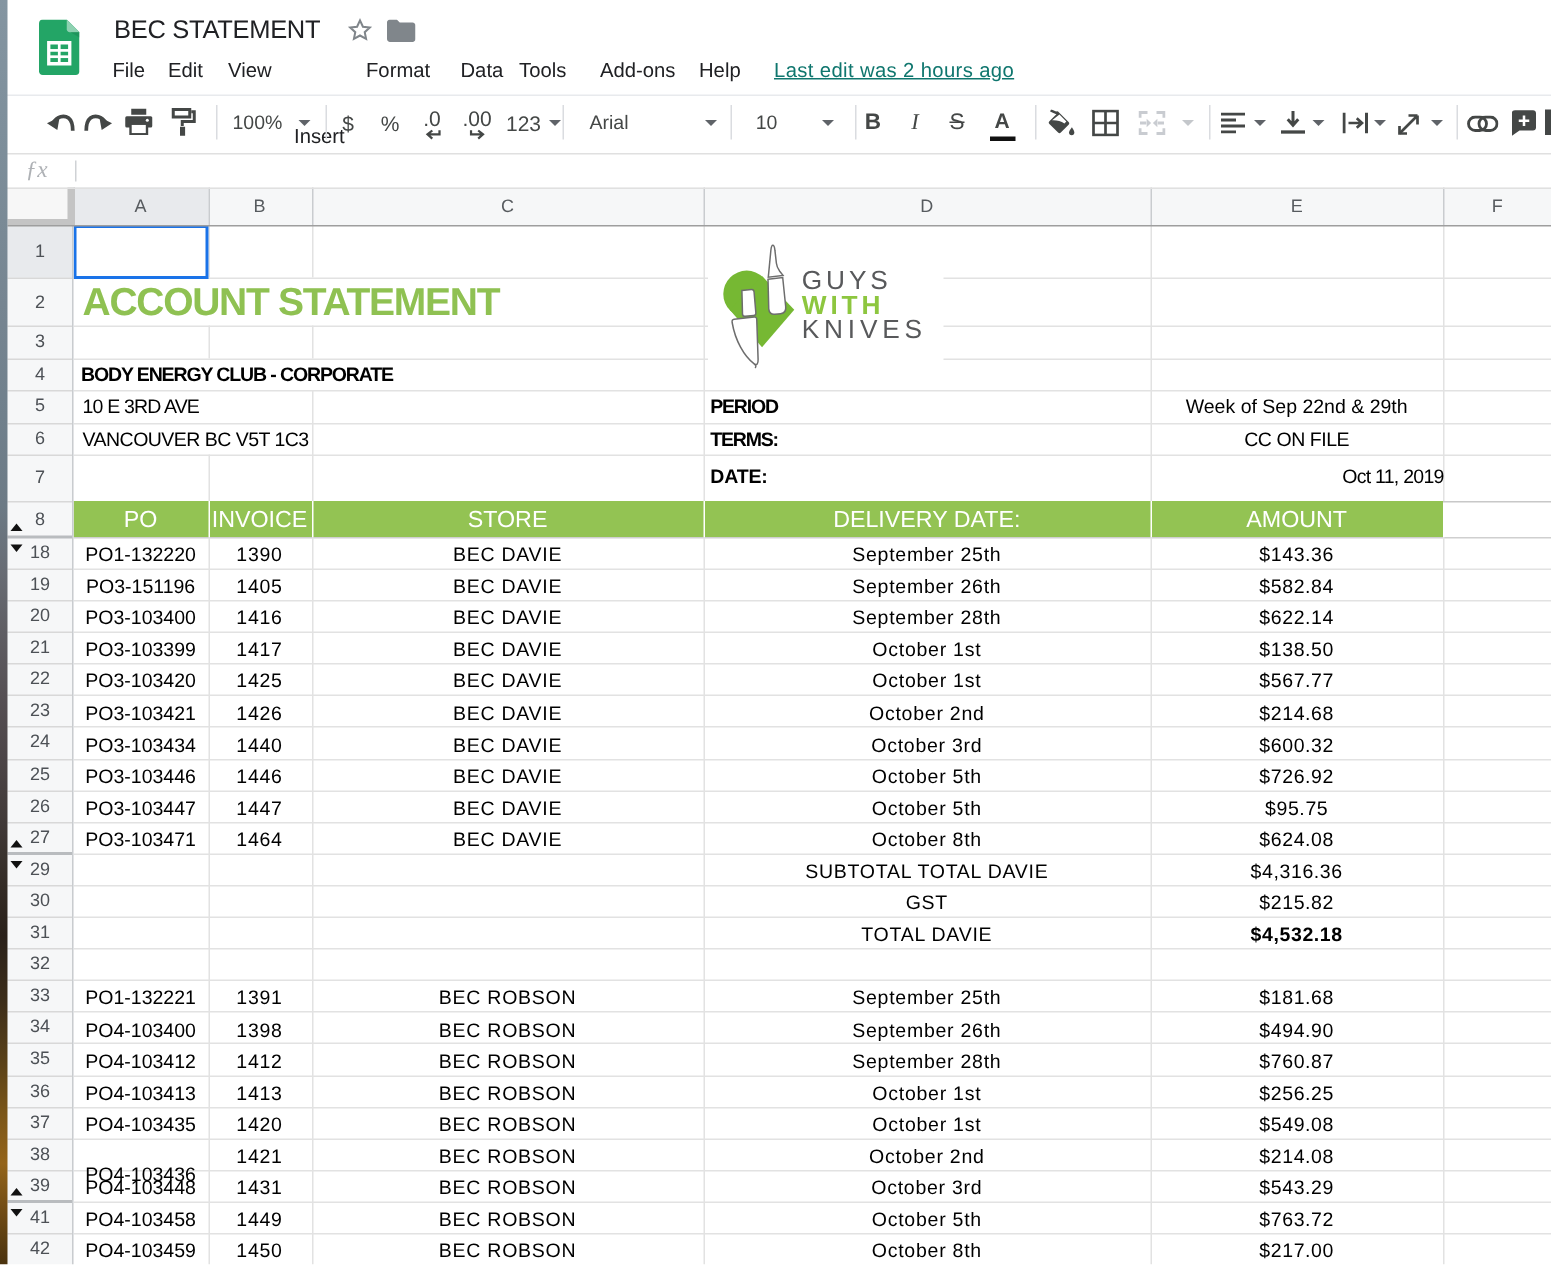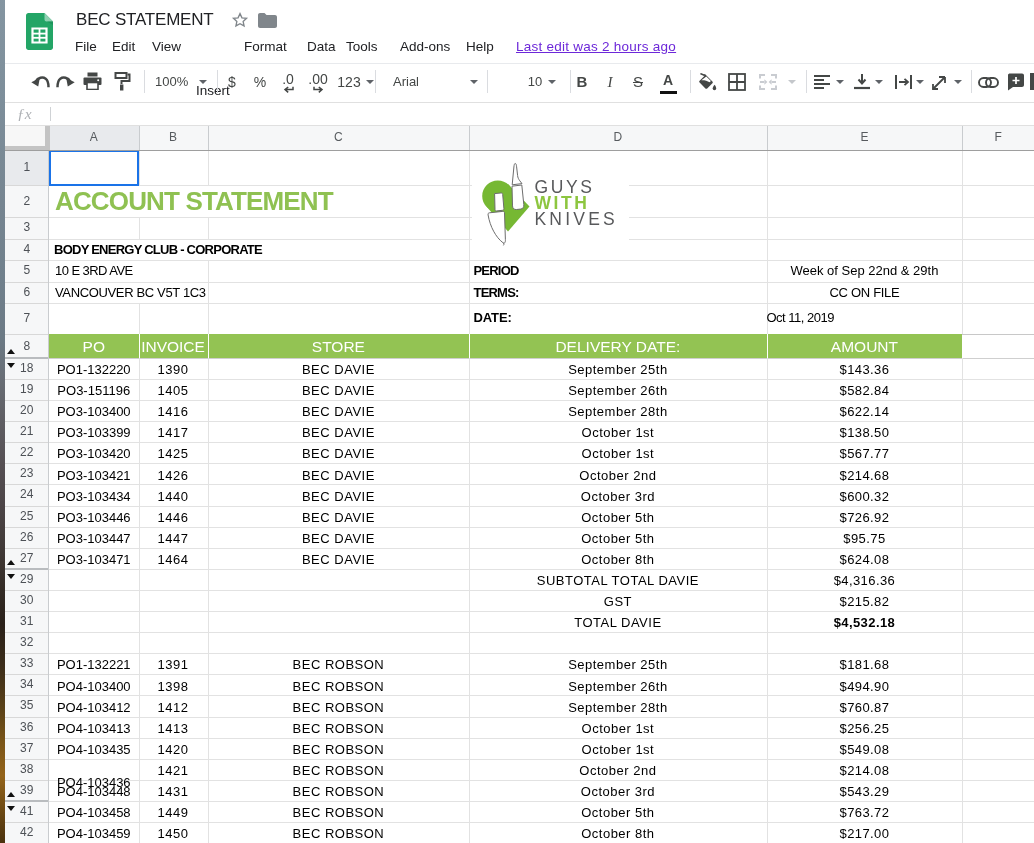--- a/index.html
+++ b/index.html
@@ -80,21 +80,21 @@
 </svg>
 <div style="position:absolute;left:55.0px;top:185.0px;width:400.0px;height:32.0px;font-size:26px;font-weight:700;color:#8fc152;text-align:left;line-height:32.0px;white-space:nowrap;letter-spacing:-0.85px;">ACCOUNT STATEMENT</div>
 <div style="position:absolute;left:54.0px;top:238.5px;width:300.0px;height:21.5px;font-size:13px;font-weight:700;color:#000000;text-align:left;line-height:21.5px;white-space:nowrap;letter-spacing:-0.75px;">BODY ENERGY CLUB - CORPORATE</div>
 <div style="position:absolute;left:55.0px;top:260.0px;width:300.0px;height:21.5px;font-size:13px;font-weight:400;color:#000000;text-align:left;line-height:21.5px;white-space:nowrap;letter-spacing:-0.55px;">10 E 3RD AVE</div>
 <div style="position:absolute;left:55.0px;top:281.5px;width:300.0px;height:21.5px;font-size:13px;font-weight:400;color:#000000;text-align:left;line-height:21.5px;white-space:nowrap;letter-spacing:-0.35px;">VANCOUVER BC V5T 1C3</div>
 <div style="position:absolute;left:473.5px;top:260.0px;width:290.0px;height:21.5px;font-size:13px;font-weight:700;color:#000000;text-align:left;line-height:21.5px;white-space:nowrap;letter-spacing:-0.8px;">PERIOD</div>
 <div style="position:absolute;left:766.5px;top:260.0px;width:195.9px;height:21.5px;font-size:13px;font-weight:400;color:#000000;text-align:center;line-height:21.5px;white-space:nowrap;">Week of Sep 22nd &amp; 29th</div>
 <div style="position:absolute;left:473.5px;top:281.5px;width:290.0px;height:21.5px;font-size:13px;font-weight:700;color:#000000;text-align:left;line-height:21.5px;white-space:nowrap;letter-spacing:-0.8px;">TERMS:</div>
 <div style="position:absolute;left:766.5px;top:281.5px;width:195.9px;height:21.5px;font-size:13px;font-weight:400;color:#000000;text-align:center;line-height:21.5px;white-space:nowrap;letter-spacing:-0.3px;">CC ON FILE</div>
 <div style="position:absolute;left:473.5px;top:303.0px;width:290.0px;height:30.5px;font-size:13px;font-weight:700;color:#000000;text-align:left;line-height:30.5px;white-space:nowrap;letter-spacing:-0.1px;">DATE:</div>
-<div style="position:absolute;left:766.5px;top:303.0px;width:195.9px;height:30.5px;font-size:13px;font-weight:400;color:#000000;text-align:left;line-height:30.5px;white-space:nowrap;letter-spacing:-0.5px;">Oct 11, 2019</div>
+<div style="position:absolute;left:766.5px;top:303.0px;width:195.9px;height:30.5px;font-size:13px;font-weight:400;color:#000000;text-align:right;line-height:30.5px;white-space:nowrap;letter-spacing:-0.5px;">Oct 11, 2019</div>
 <div style="position:absolute;left:49.0px;top:359.0px;width:89.5px;height:21.1px;font-size:13px;font-weight:400;color:#000000;text-align:center;line-height:21.1px;white-space:nowrap;">PO1-132220</div>
 <div style="position:absolute;left:138.5px;top:359.0px;width:69.0px;height:21.1px;font-size:13px;font-weight:400;color:#000000;text-align:center;line-height:21.1px;white-space:nowrap;letter-spacing:0.5px;">1390</div>
 <div style="position:absolute;left:207.5px;top:359.0px;width:261.8px;height:21.1px;font-size:13px;font-weight:400;color:#000000;text-align:center;line-height:21.1px;white-space:nowrap;letter-spacing:0.5px;">BEC DAVIE</div>
 <div style="position:absolute;left:469.3px;top:359.0px;width:297.2px;height:21.1px;font-size:13px;font-weight:400;color:#000000;text-align:center;line-height:21.1px;white-space:nowrap;letter-spacing:0.5px;">September 25th</div>
 <div style="position:absolute;left:766.5px;top:359.0px;width:195.9px;height:21.1px;font-size:13px;font-weight:400;color:#000000;text-align:center;line-height:21.1px;white-space:nowrap;letter-spacing:0.4px;">$143.36</div>
 <div style="position:absolute;left:49.0px;top:380.1px;width:89.5px;height:21.1px;font-size:13px;font-weight:400;color:#000000;text-align:center;line-height:21.1px;white-space:nowrap;">PO3-151196</div>
 <div style="position:absolute;left:138.5px;top:380.1px;width:69.0px;height:21.1px;font-size:13px;font-weight:400;color:#000000;text-align:center;line-height:21.1px;white-space:nowrap;letter-spacing:0.5px;">1405</div>
 <div style="position:absolute;left:207.5px;top:380.1px;width:261.8px;height:21.1px;font-size:13px;font-weight:400;color:#000000;text-align:center;line-height:21.1px;white-space:nowrap;letter-spacing:0.5px;">BEC DAVIE</div>
 <div style="position:absolute;left:469.3px;top:380.1px;width:297.2px;height:21.1px;font-size:13px;font-weight:400;color:#000000;text-align:center;line-height:21.1px;white-space:nowrap;letter-spacing:0.5px;">September 26th</div>
 <div style="position:absolute;left:766.5px;top:380.1px;width:195.9px;height:21.1px;font-size:13px;font-weight:400;color:#000000;text-align:center;line-height:21.1px;white-space:nowrap;letter-spacing:0.4px;">$582.84</div>
@@ -301,21 +301,21 @@
   </svg>
 <div style="position:absolute;left:75.0px;top:39.0px;width:70.0px;height:16.0px;font-size:13.5px;font-weight:400;color:#202124;text-align:left;line-height:16.0px;white-space:nowrap;">File</div>
 <div style="position:absolute;left:112.0px;top:39.0px;width:70.0px;height:16.0px;font-size:13.5px;font-weight:400;color:#202124;text-align:left;line-height:16.0px;white-space:nowrap;">Edit</div>
 <div style="position:absolute;left:152.0px;top:39.0px;width:70.0px;height:16.0px;font-size:13.5px;font-weight:400;color:#202124;text-align:left;line-height:16.0px;white-space:nowrap;">View</div>
 <div style="position:absolute;left:196.0px;top:39.0px;width:70.0px;height:16.0px;font-size:13.5px;font-weight:400;color:#202124;text-align:left;line-height:16.0px;white-space:nowrap;margin-top:44px;">Insert</div>
 <div style="position:absolute;left:244.0px;top:39.0px;width:70.0px;height:16.0px;font-size:13.5px;font-weight:400;color:#202124;text-align:left;line-height:16.0px;white-space:nowrap;">Format</div>
 <div style="position:absolute;left:307.0px;top:39.0px;width:70.0px;height:16.0px;font-size:13.5px;font-weight:400;color:#202124;text-align:left;line-height:16.0px;white-space:nowrap;">Data</div>
 <div style="position:absolute;left:346.0px;top:39.0px;width:70.0px;height:16.0px;font-size:13.5px;font-weight:400;color:#202124;text-align:left;line-height:16.0px;white-space:nowrap;">Tools</div>
 <div style="position:absolute;left:400.0px;top:39.0px;width:70.0px;height:16.0px;font-size:13.5px;font-weight:400;color:#202124;text-align:left;line-height:16.0px;white-space:nowrap;">Add-ons</div>
 <div style="position:absolute;left:466.0px;top:39.0px;width:70.0px;height:16.0px;font-size:13.5px;font-weight:400;color:#202124;text-align:left;line-height:16.0px;white-space:nowrap;">Help</div>
-<div style="position:absolute;left:516.0px;top:39.0px;width:200.0px;height:16.0px;font-size:13.5px;font-weight:400;color:#6d28d9;text-align:left;line-height:16.0px;white-space:nowrap;text-decoration:underline;letter-spacing:0.25px;">Last edit was 2 hours ago</div>
+<div style="position:absolute;left:516.0px;top:39.0px;width:200.0px;height:16.0px;font-size:13.5px;font-weight:400;color:#0f766e;text-align:left;line-height:16.0px;white-space:nowrap;text-decoration:underline;letter-spacing:0.25px;">Last edit was 2 hours ago</div>
 <svg width="19" height="16" viewBox="0 0 19 16" style="position:absolute;left:31px;top:73px;">
 <path d="M0.3 9.2 L8.8 5.0 L7.2 13.6 Z" fill="#444746"></path>
 <path d="M4.5 8.8 C7 4.4 11.8 3.6 14.7 5.7 C16.7 7.2 17.5 10 17.5 14.2" fill="none" stroke="#444746" stroke-width="2.5"></path>
   </svg>
 <svg width="19" height="16" viewBox="0 0 19 16" style="position:absolute;left:56px;top:73px;">
 <path d="M18.7 9.2 L10.2 5.0 L11.8 13.6 Z" fill="#444746"></path>
 <path d="M14.5 8.8 C12 4.4 7.2 3.6 4.3 5.7 C2.3 7.2 1.5 10 1.5 14.2" fill="none" stroke="#444746" stroke-width="2.5"></path>
   </svg>
 <svg width="19" height="18" viewBox="0 0 19 18" style="position:absolute;left:83px;top:72px;">
 <rect x="4.5" y="0.5" width="10" height="4" fill="#444746"></rect>
@@ -341,21 +341,21 @@
 <div style="position:absolute;left:304.0px;top:71.5px;width:28.0px;height:15.0px;font-size:14px;font-weight:500;color:#444746;text-align:center;line-height:15.0px;white-space:nowrap;">.00</div>
 <svg width="11" height="9" viewBox="0 0 11 9" style="position:absolute;left:313px;top:86px;">
     <path d="M1 0.8 V3.6 H8 M5.8 1 L9 3.6 L5.8 6.4" fill="none" stroke="#444746" stroke-width="1.5"></path>
   </svg>
 <div style="position:absolute;left:334.0px;top:73.5px;width:30.0px;height:17.0px;font-size:14px;font-weight:500;color:#444746;text-align:center;line-height:17.0px;white-space:nowrap;">123</div>
 <div class="caret" style="position:absolute;left:366px;top:80px;"></div>
 <div style="position:absolute;left:375.0px;top:70.0px;width:1.0px;height:23.0px;background:#dadce0;"></div>
 <div style="position:absolute;left:393.0px;top:74.0px;width:60.0px;height:16.0px;font-size:13px;font-weight:400;color:#444746;text-align:left;line-height:16.0px;white-space:nowrap;">Arial</div>
 <div class="caret" style="position:absolute;left:470px;top:80px;"></div>
 <div style="position:absolute;left:487.0px;top:70.0px;width:1.0px;height:23.0px;background:#dadce0;"></div>
-<div style="position:absolute;left:498.0px;top:74.0px;width:26.0px;height:16.0px;font-size:13px;font-weight:400;color:#444746;text-align:center;line-height:16.0px;white-space:nowrap;margin-left:24px;">10</div>
+<div style="position:absolute;left:498.0px;top:74.0px;width:26.0px;height:16.0px;font-size:13px;font-weight:400;color:#444746;text-align:center;line-height:16.0px;white-space:nowrap;">10</div>
 <div class="caret" style="position:absolute;left:548px;top:80px;"></div>
 <div style="position:absolute;left:570.0px;top:70.0px;width:1.0px;height:23.0px;background:#dadce0;"></div>
 <div style="position:absolute;left:572.0px;top:73.0px;width:20.0px;height:18.0px;font-size:15px;font-weight:700;color:#444746;text-align:center;line-height:18.0px;white-space:nowrap;">B</div>
 <div style="position:absolute;left:601.0px;top:73.0px;width:18.0px;height:18.0px;font-size:15px;font-weight:400;color:#444746;text-align:center;line-height:18.0px;white-space:nowrap;font-style:italic;font-family:'Liberation Serif',serif;">I</div>
 <div style="position:absolute;left:629.0px;top:73.0px;width:18.0px;height:18.0px;font-size:15px;font-weight:400;color:#444746;text-align:center;line-height:18.0px;white-space:nowrap;text-decoration:line-through;">S</div>
 <div style="position:absolute;left:659.0px;top:72.0px;width:18.0px;height:17.0px;font-size:14px;font-weight:700;color:#444746;text-align:center;line-height:17.0px;white-space:nowrap;">A</div>
 <div style="position:absolute;left:659.5px;top:90.5px;width:17.0px;height:3.0px;background:#111;"></div>
 <div style="position:absolute;left:690.0px;top:70.0px;width:1.0px;height:23.0px;background:#dadce0;"></div>
 <svg width="20" height="19" viewBox="0 0 20 19" style="position:absolute;left:697px;top:73px;">
 <path d="M8.2 1.2 L15.4 8.4 C16 9 16 9.6 15.4 10.2 L10.2 15.4 C9.6 16 9 16 8.4 15.4 L2.6 9.6 C2 9 2 8.4 2.6 7.8 L7.6 2.8 L6.4 1.6 Z" fill="#444746"></path>

